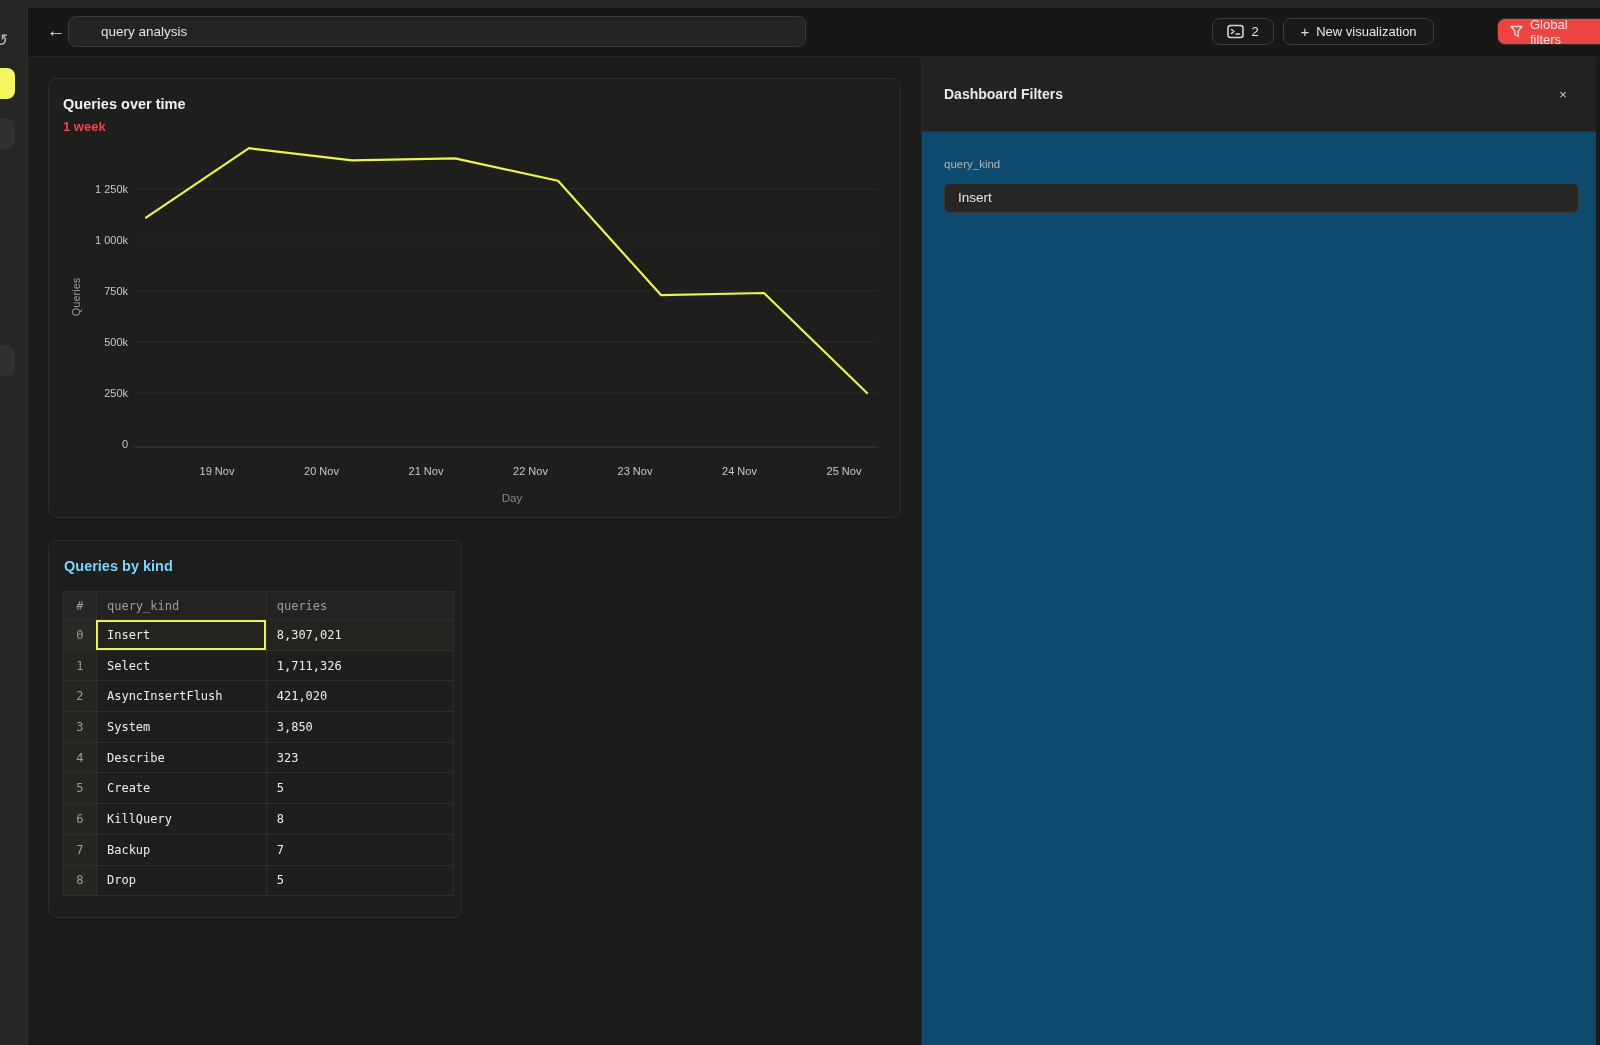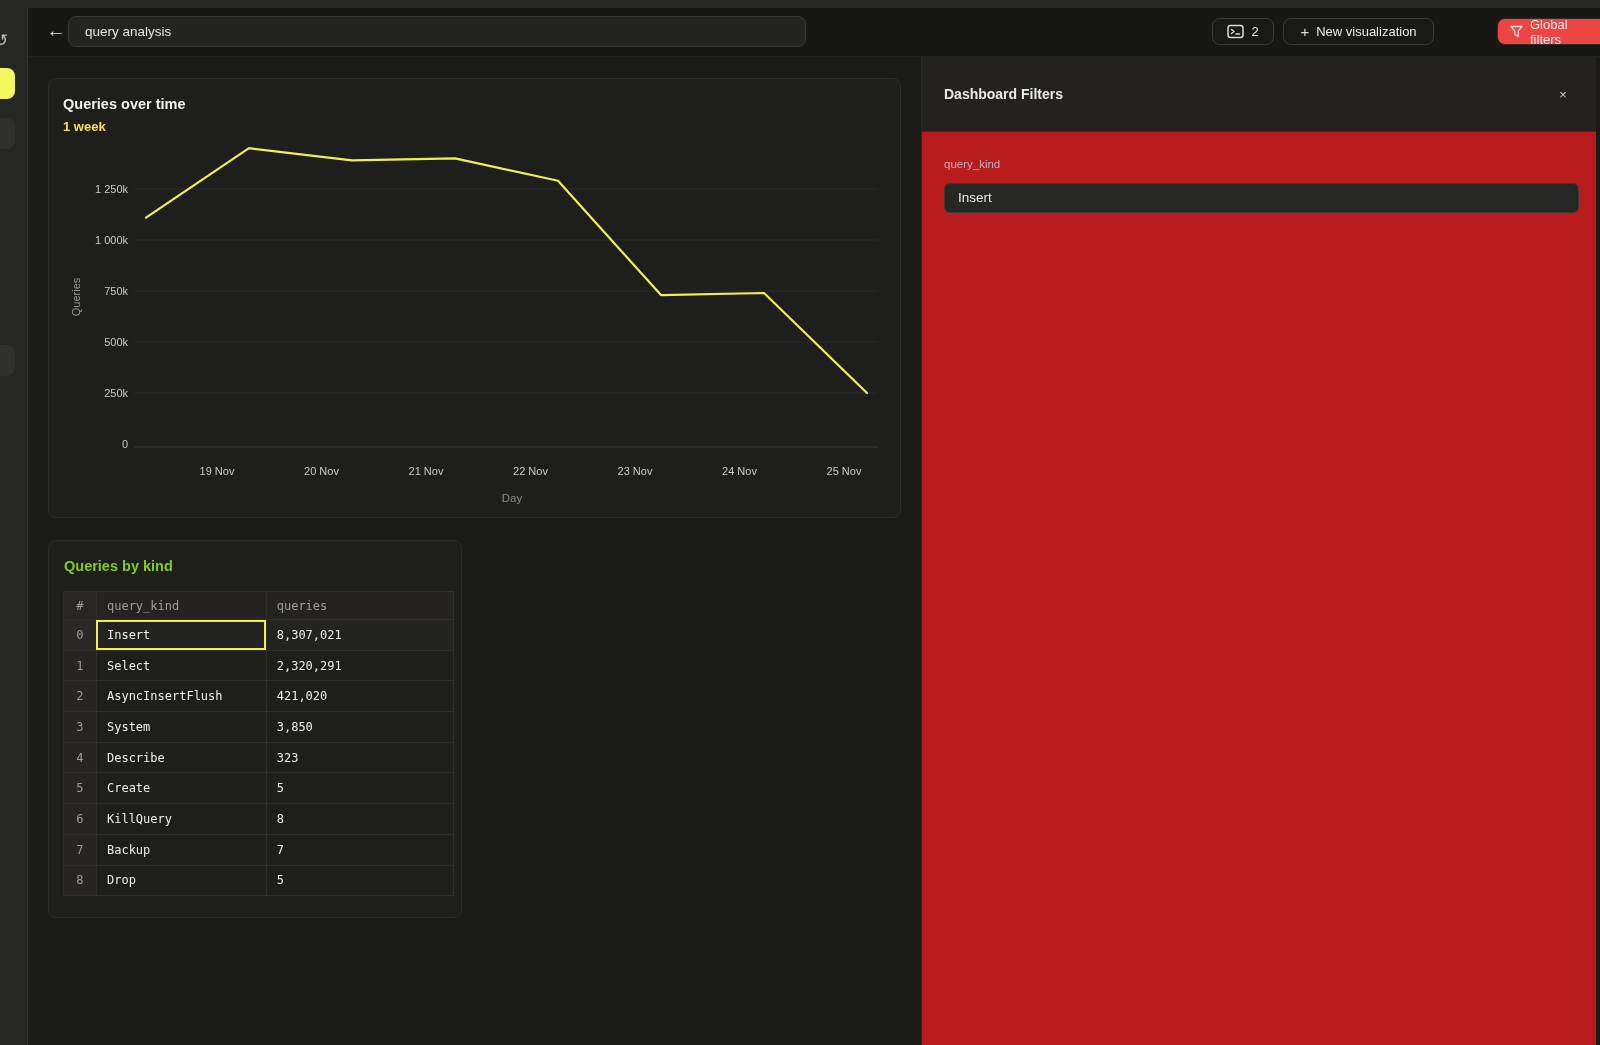--- a/index.html
+++ b/index.html
@@ -18,56 +18,56 @@
   .sb-item.g1 { top:110px; background:#30302e; }
   .sb-item.g2 { top:337px; background:#30302e; }
 
   
   .topbar { position:absolute; left:28px; top:8px; width:1572px; height:49px;
             background:#171716; border-bottom:1px solid #232322; }
   .back-btn { position:absolute; left:14px; top:9px; width:28px; height:28px; color:#e2e2e2;
               font-size:19px; line-height:28px; text-align:center; cursor:pointer; }
   .title-input { position:absolute; left:40px; top:8px; width:738px; height:31px;
                  background:#242423; border:1px solid #3a3a39; border-radius:8px;
-                 color:#e3e3e3; font-size:13.5px; line-height:29px; padding:0 16px; }
+                 color:#e3e3e3; font-size:13.5px; line-height:29px; padding:0 32px; }
   .tb-btn { position:absolute; top:10px; height:27px; border-radius:8px; display:flex;
             align-items:center; gap:7px; color:#e9e9e9; font-size:13px; cursor:pointer;
             background:#191918; border:1px solid #3d3d3c; padding:0 12px; }
   .tb-btn svg { display:block; }
   .btn-count { left:1184px; width:62px; justify-content:center; }
   .btn-newviz { left:1255px; width:151px; justify-content:center; }
   .btn-global { left:1429px; width:118px; justify-content:center; background:#ef4444; border-color:#2e2e2d;margin-left:40px; }
   .plus-glyph { font-size:15px; color:#dcdcdc; margin-top:-1px; }
 
   
   .main { position:absolute; left:28px; top:57px; width:893px; height:988px; background:#1b1b19; }
   .card { position:absolute; background:#1e1e1c; border:1px solid #2c2c2a; border-radius:8px; }
   .chart-card { left:20px; top:21px; width:853px; height:440px; }
   .chart-title { position:absolute; left:14px; top:17px; color:#f2f2f2; font-size:14.5px; font-weight:bold; }
-  .chart-subtitle { position:absolute; left:14px; top:40px; color:#fde047; font-size:13px; font-weight:bold; }
+  .chart-subtitle { position:absolute; left:14px; top:40px; color:#ef4444; font-size:13px; font-weight:bold; }
   .chart-svg { position:absolute; left:0; top:0; }
   .chart-svg text { font-family:"Liberation Sans", sans-serif; }
 
   .table-card { left:20px; top:483px; width:414px; height:378px; }
-  .table-title { position:absolute; left:15px; top:17px; color:#84cc16; font-size:14.5px; font-weight:bold; }
+  .table-title { position:absolute; left:15px; top:17px; color:#7dd3fc; font-size:14.5px; font-weight:bold; }
   .qtable { position:absolute; left:14px; top:50px; width:391px; border-collapse:collapse;
             font-family:"DejaVu Sans Mono", monospace; font-size:12px; }
   .qtable th, .qtable td { border:1px solid #2e2e2b; padding:0 10px; }
   .qtable th { height:28px; color:#9d9d9b; font-weight:normal; text-align:left; background:#242321; }
   .qtable th.cidx { text-align:center; background:#272624; }
   .qtable td { height:30.7px; color:#ededeb; background:#1e1e1c; }
   .qtable td.cidx { color:#9d9d9b; text-align:center; background:#262522; width:33px; }
   .qtable col.c1 { width:33px; } .qtable col.c2 { width:170px; } .qtable col.c3 { width:188px; }
   .qtable tr.sel td { background:#232320; }
   .qtable tr.sel td.cidx { background:#2a2926; }
   .qtable td.selcell { outline:2px solid #eef152; outline-offset:-2px; }
 
   
   .panel { position:absolute; left:921px; top:57px; width:679px; height:988px;
-           background:#b91c1c; border-left:1px solid #2a2a29; }
+           background:#0c4a6e; border-left:1px solid #2a2a29; }
   .panel-header { position:absolute; left:0; top:0; width:679px; height:75px; background:#232221;
                   border-bottom:1px solid #2e2e2d; display:flex; align-items:center; }
   .panel-title { color:#eaeaea; font-size:14px; font-weight:bold; margin-left:22px; }
   .panel-close { position:absolute; right:28px; top:29px; width:18px; height:18px; color:#cfcfcf;
                  font-size:13px; line-height:18px; text-align:center; cursor:pointer; }
   .field-label { position:absolute; left:22px; top:101px; color:#b5b5b4; font-size:11.5px; }
   .field-input { position:absolute; left:22px; top:126px; width:635px; height:30px;
                  background:#262625; border:1px solid #3a3a38; border-radius:6px;
                  color:#e9e9e9; font-size:13.5px; line-height:28px; padding:0 13px; }
   .panel-right-edge { position:absolute; right:0; top:0; width:4px; height:988px; background:#1a1a19; }
@@ -162,21 +162,21 @@
       </thead>
       <tbody>
           <tr class="sel">
             <td class="cidx">0</td>
             <td class="selcell">Insert</td>
             <td>8,307,021</td>
           </tr>
           <tr>
             <td class="cidx">1</td>
             <td>Select</td>
-            <td>2,320,291</td>
+            <td>1,711,326</td>
           </tr>
           <tr>
             <td class="cidx">2</td>
             <td>AsyncInsertFlush</td>
             <td>421,020</td>
           </tr>
           <tr>
             <td class="cidx">3</td>
             <td>System</td>
             <td>3,850</td>

